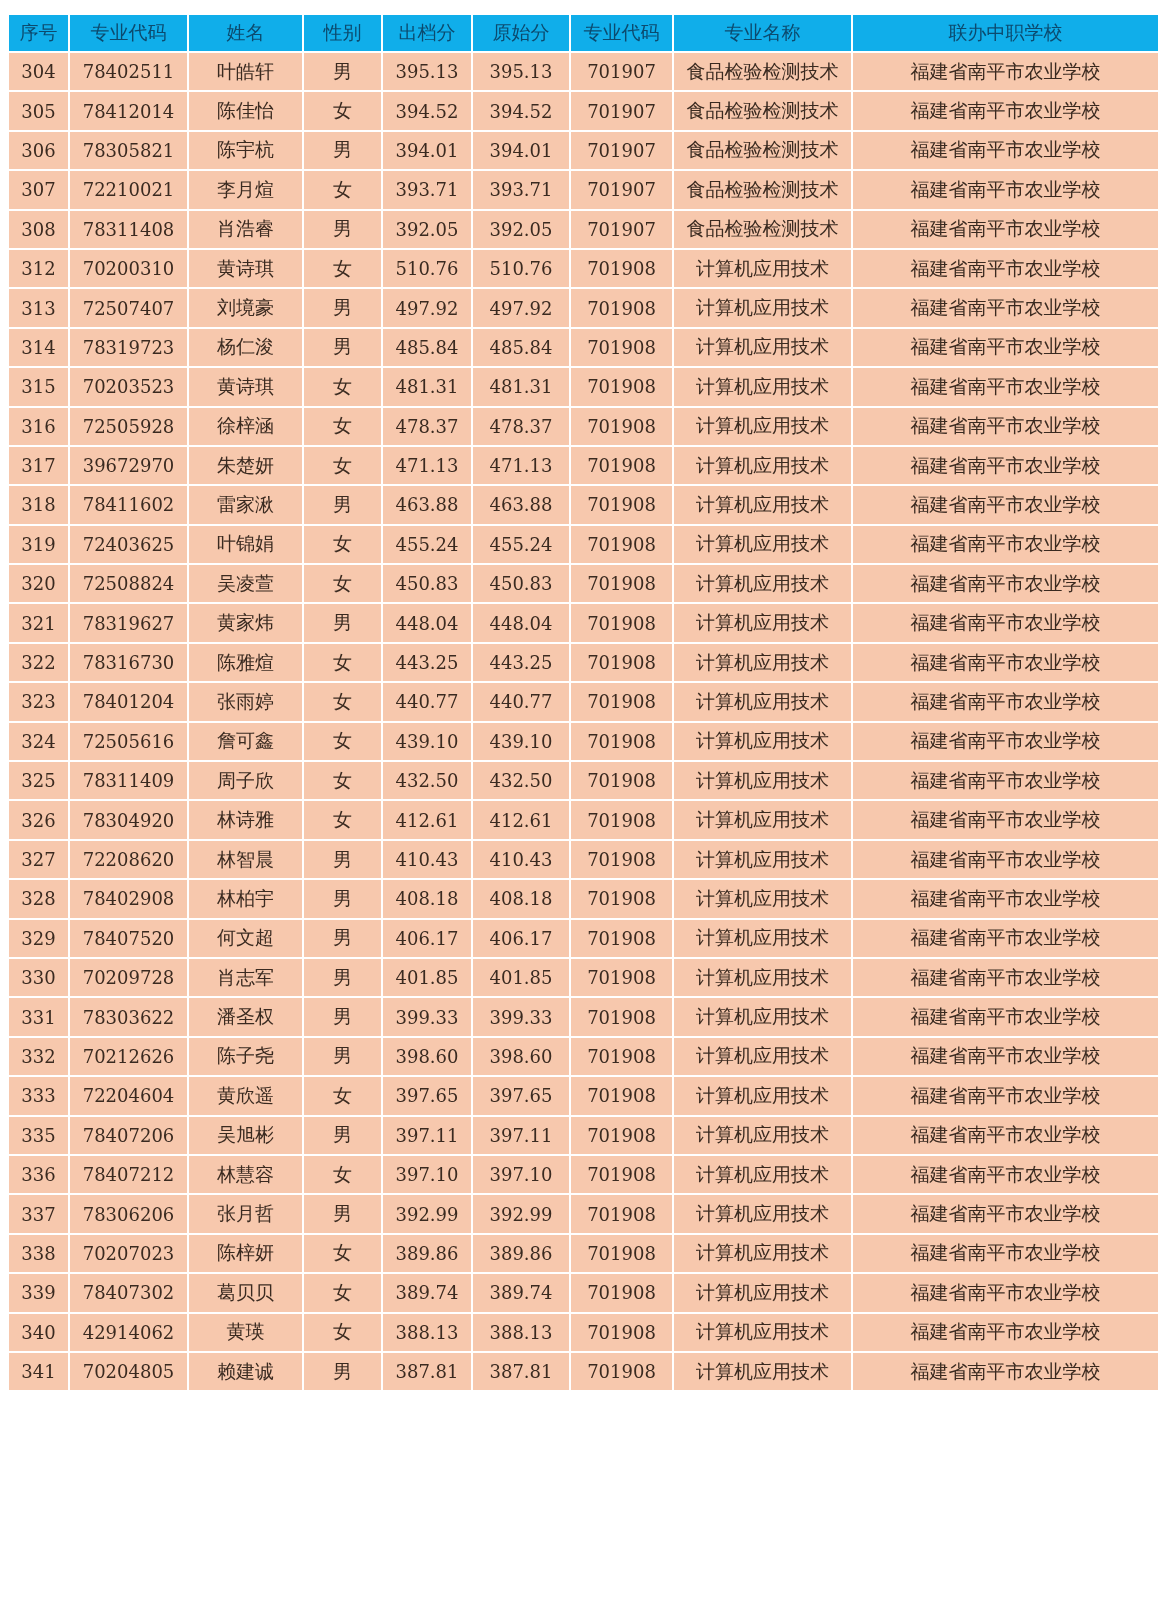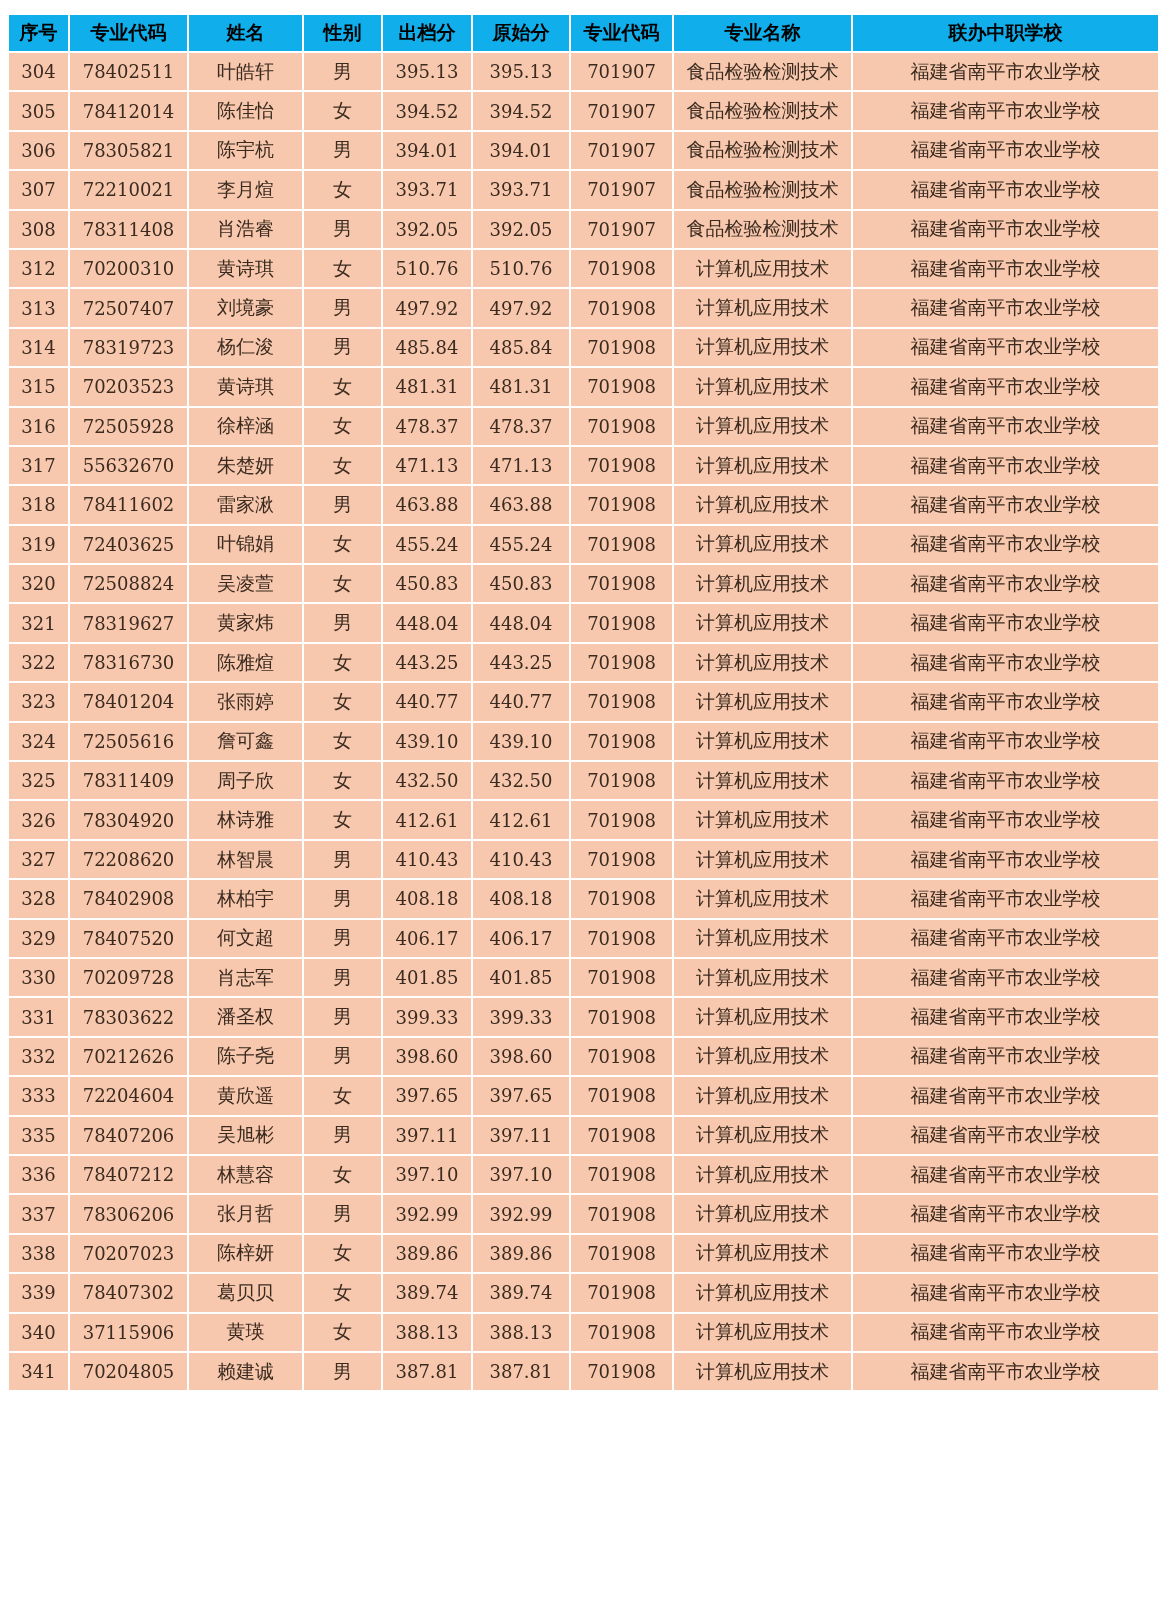--- a/index.html
+++ b/index.html
@@ -1,19 +1,19 @@
 <!DOCTYPE html>
 <html><head>
 <meta charset="utf-8">
 <style>
   html,body{margin:0;padding:0;background:#ffffff;}
   body{width:1167px;height:1600px;position:relative;overflow:hidden;}
   table{position:absolute;left:7px;top:13px;border-collapse:collapse;table-layout:fixed;width:1151px;}
   th,td{border:2px solid #ffffff;text-align:center;padding:0;overflow:hidden;white-space:nowrap;}
-  th{background:#10aeea;color:#000000;height:36px;font-family:"DejaVu Sans",sans-serif;font-size:19px;font-weight:bold;}
+  th{background:#10aeea;color:#0c4a6e;height:36px;font-family:"DejaVu Sans",sans-serif;font-size:19px;font-weight:normal;}
   td{background:#f7c8ad;color:#3a2a20;height:37.4px;font-family:"DejaVu Serif",serif;font-size:18px;}
   td.cn{font-family:"DejaVu Sans",sans-serif;font-size:19px;}
 </style>
 </head>
 <body>
 
 <table>
   <colgroup>
     <col style="width:61px">
       <col style="width:119px">
@@ -144,21 +144,21 @@
         <td class="cn">徐梓涵</td>
         <td class="cn">女</td>
         <td>478.37</td>
         <td>478.37</td>
         <td>701908</td>
         <td class="cn">计算机应用技术</td>
         <td class="cn">福建省南平市农业学校</td>
       </tr>
       <tr>
         <td>317</td>
-        <td>55632670</td>
+        <td>39672970</td>
         <td class="cn">朱楚妍</td>
         <td class="cn">女</td>
         <td>471.13</td>
         <td>471.13</td>
         <td>701908</td>
         <td class="cn">计算机应用技术</td>
         <td class="cn">福建省南平市农业学校</td>
       </tr>
       <tr>
         <td>318</td>
@@ -386,21 +386,21 @@
         <td class="cn">葛贝贝</td>
         <td class="cn">女</td>
         <td>389.74</td>
         <td>389.74</td>
         <td>701908</td>
         <td class="cn">计算机应用技术</td>
         <td class="cn">福建省南平市农业学校</td>
       </tr>
       <tr>
         <td>340</td>
-        <td>37115906</td>
+        <td>42914062</td>
         <td class="cn">黄瑛</td>
         <td class="cn">女</td>
         <td>388.13</td>
         <td>388.13</td>
         <td>701908</td>
         <td class="cn">计算机应用技术</td>
         <td class="cn">福建省南平市农业学校</td>
       </tr>
       <tr>
         <td>341</td>

